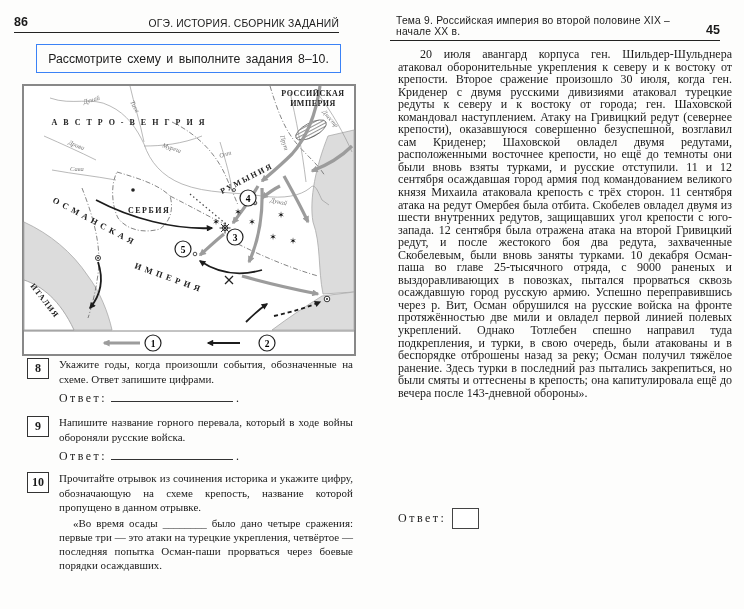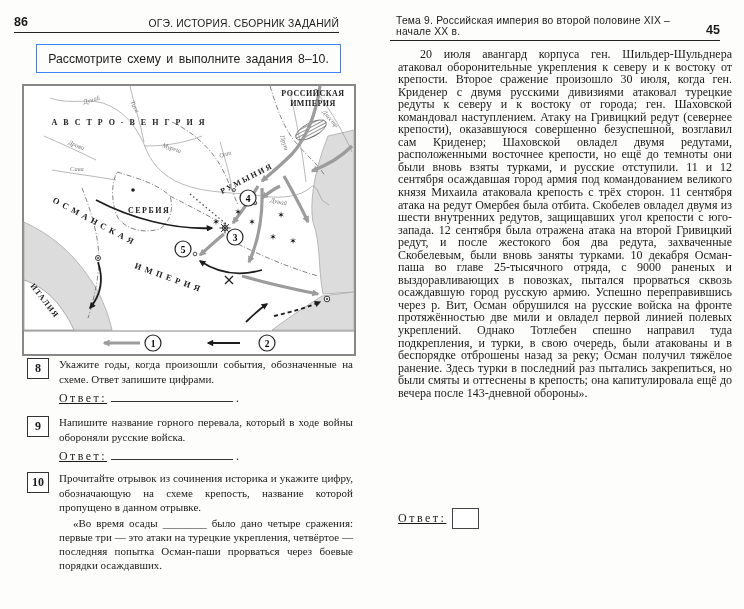--- a/index.html
+++ b/index.html
@@ -28,21 +28,21 @@
   .q-row{position:absolute;left:27px;width:326px;display:flex;align-items:flex-start;}
   #q8{top:357px;}
   #q9{top:415px;}
   #q10{top:471px;}
   .q-num{flex:0 0 auto;width:20px;height:19px;border:1px solid #333;
        display:flex;align-items:center;justify-content:center;
        font-weight:bold;font-size:12px;margin-top:1px;background:#fff;}
   .q-body{margin-left:10px;width:295px;}
   .q-text{font-size:11px;line-height:14.6px;text-align:justify;}
   .ans-line{margin-top:4px;font-size:11.9px;}
-  .ans-label{letter-spacing:2.5px;text-decoration:underline;}
+  .ans-label{letter-spacing:2.5px;}
   .ans-blank{display:inline-block;width:122px;border-bottom:1px solid #333;height:11px;margin-left:4px;}
   .quote{font-size:11px;line-height:14.2px;text-align:justify;text-indent:14px;margin-top:1px;}
 
   .body-text{position:absolute;left:26px;top:48px;width:334px;
        font-size:12px;line-height:12.55px;text-align:justify;text-indent:22px;}
   .answer-row{position:absolute;left:26px;top:508px;font-size:12px;display:flex;align-items:center;}
   .answer-box{display:inline-block;width:25px;height:19px;border:1px solid #444;margin-left:6px;background:#fff;}
 
   svg text{font-family:"Liberation Serif", serif;}
   .map-country{font-weight:bold;fill:#222;}

